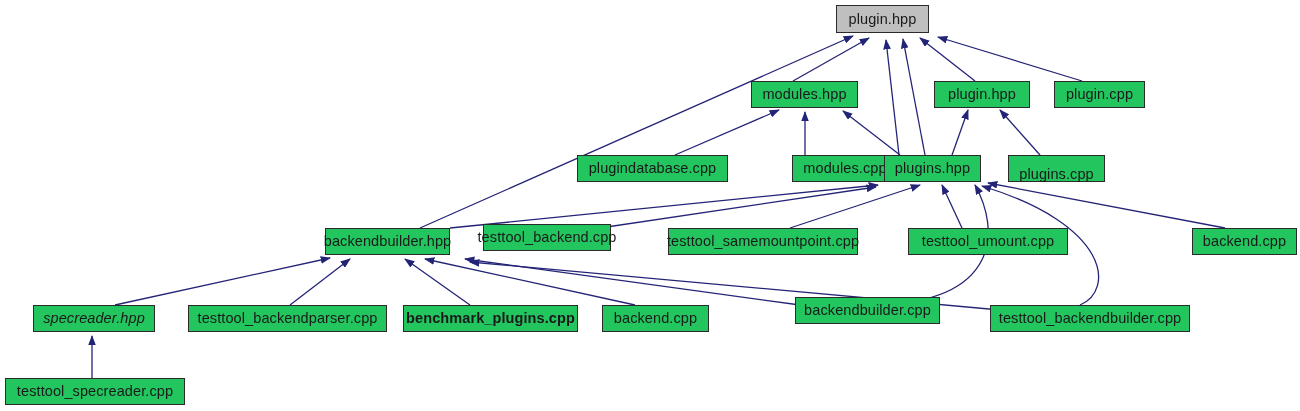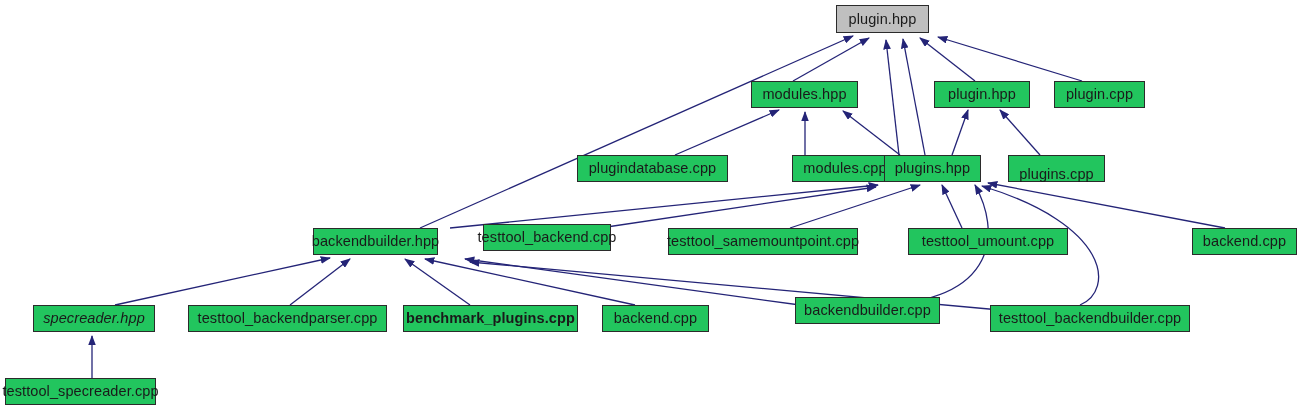--- a/index.html
+++ b/index.html
@@ -103,21 +103,21 @@
       </div>
       <div class="node" style="left: 752px; top: 155px; width: 106px; height: 27px; margin-left: 40px;">
         <span class="node-label">modules.cpp</span>
       </div>
       <div class="node" style="left: 884px; top: 155px; width: 97px; height: 27px;">
         <span class="node-label">plugins.hpp</span>
       </div>
       <div class="node" style="left: 1008px; top: 155px; width: 97px; height: 27px; align-items: flex-end;">
         <span class="node-label">plugins.cpp</span>
       </div>
-      <div class="node" style="left: 313px; top: 228px; width: 125px; height: 27px;">
+      <div class="node" style="left: 325px; top: 228px; width: 125px; height: 27px;">
         <span class="node-label">backendbuilder.hpp</span>
       </div>
       <div class="node" style="left: 483px; top: 224px; width: 128px; height: 27px; text-align: center;">
         <span class="node-label">testtool_backend.cpp</span>
       </div>
       <div class="node" style="left: 668px; top: 228px; width: 190px; height: 27px;">
         <span class="node-label">testtool_samemountpoint.cpp</span>
       </div>
       <div class="node" style="left: 908px; top: 228px; width: 160px; height: 27px;">
         <span class="node-label">testtool_umount.cpp</span>
@@ -136,18 +136,18 @@
       </div>
       <div class="node" style="left: 602px; top: 305px; width: 107px; height: 27px;">
         <span class="node-label">backend.cpp</span>
       </div>
       <div class="node" style="left: 795px; top: 297px; width: 145px; height: 27px;">
         <span class="node-label">backendbuilder.cpp</span>
       </div>
       <div class="node" style="left: 990px; top: 305px; width: 200px; height: 27px;">
         <span class="node-label">testtool_backendbuilder.cpp</span>
       </div>
-      <div class="node" style="left: 5px; top: 378px; width: 151px; height: 27px;">
+      <div class="node" style="left: 5px; top: 378px; width: 180px; height: 27px;">
         <span class="node-label">testtool_specreader.cpp</span>
       </div>
     </div>
 
 </div>
 
 </body></html>

